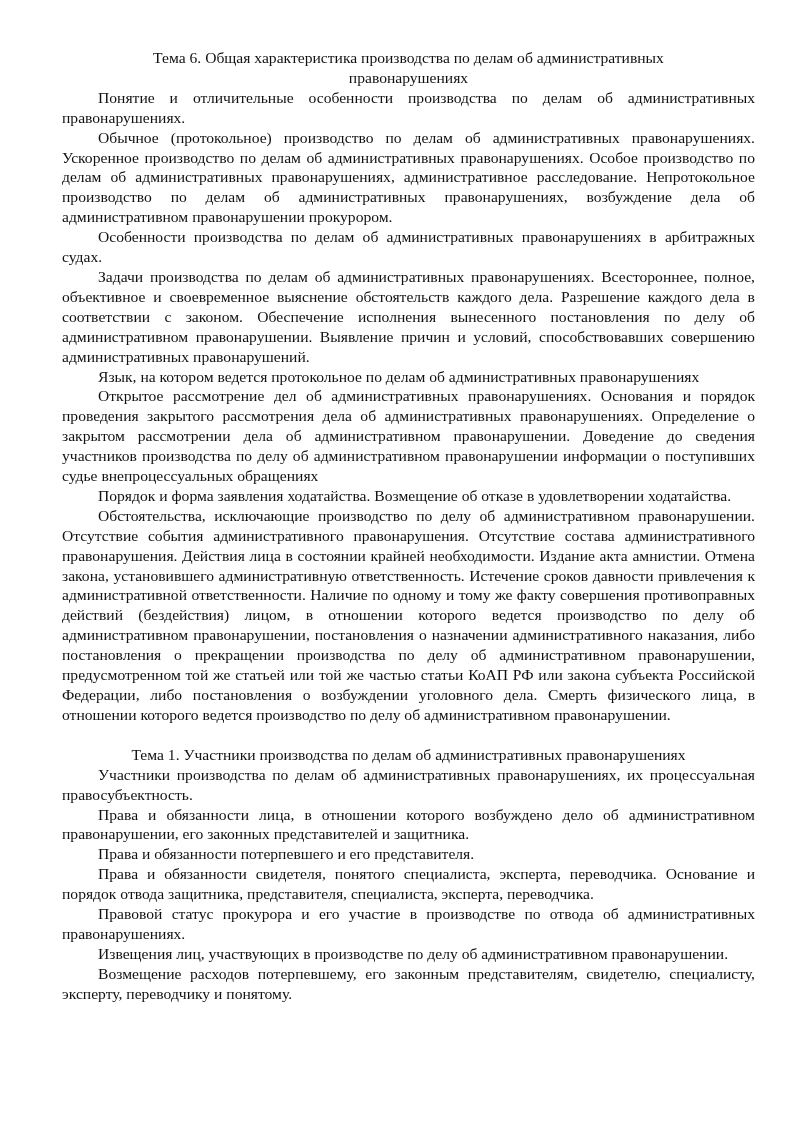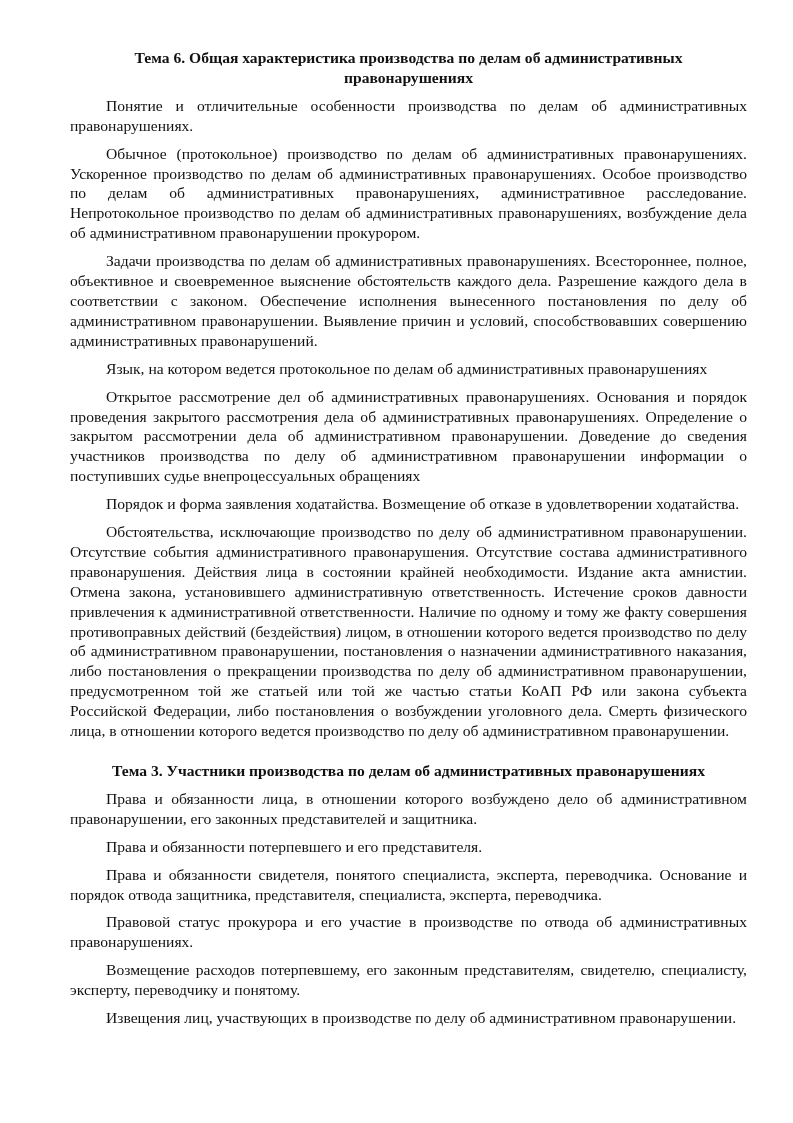--- a/index.html
+++ b/index.html
@@ -8,50 +8,52 @@
     position: absolute;
     left: 62px;
     top: 48px;
     width: 693px;
     font-family: "Liberation Serif", "DejaVu Serif", serif;
     font-size: 15.6px;
     line-height: 19.9px;
     color: #111111;
   }
   .topic-title {
-    font-weight: bold;
+    font-weight: normal;
     text-align: center;
     margin: 0;
     padding: 0 40px;
     font-size: 15.6px;
     line-height: 19.9px;
   }
   .para {
-    margin: 8px;
+    margin: 0;
     text-indent: 36px;
     text-align: justify;
   }
   .section + .section { margin-top: 20px; }
 </style>
 </head>
 <body>
 
 <div class="page">
   <div class="section">
     <h2 class="topic-title">Тема 6. Общая характеристика производства по делам об административных правонарушениях</h2>
     <p class="para">Понятие и отличительные особенности производства по делам об административных правонарушениях.</p>
     <p class="para">Обычное (протокольное) производство по делам об административных правонарушениях. Ускоренное производство по делам об административных правонарушениях. Особое производство по делам об административных правонарушениях, административное расследование. Непротокольное производство по делам об административных правонарушениях, возбуждение дела об административном правонарушении прокурором.</p>
+    <p class="para">Особенности производства по делам об административных правонарушениях в арбитражных судах.</p>
     <p class="para">Задачи производства по делам об административных правонарушениях. Всестороннее, полное, объективное и своевременное выяснение обстоятельств каждого дела. Разрешение каждого дела в соответствии с законом. Обеспечение исполнения вынесенного постановления по делу об административном правонарушении. Выявление причин и условий, способствовавших совершению административных правонарушений.</p>
     <p class="para">Язык, на котором ведется протокольное по делам об административных правонарушениях</p>
     <p class="para">Открытое рассмотрение дел об административных правонарушениях. Основания и порядок проведения закрытого рассмотрения дела об административных правонарушениях. Определение о закрытом рассмотрении дела об административном правонарушении. Доведение до сведения участников производства по делу об административном правонарушении информации о поступивших судье внепроцессуальных обращениях</p>
     <p class="para">Порядок и форма заявления ходатайства. Возмещение об отказе в удовлетворении ходатайства.</p>
     <p class="para">Обстоятельства, исключающие производство по делу об административном правонарушении. Отсутствие события административного правонарушения. Отсутствие состава административного правонарушения. Действия лица в состоянии крайней необходимости. Издание акта амнистии. Отмена закона, установившего административную ответственность. Истечение сроков давности привлечения к административной ответственности. Наличие по одному и тому же факту совершения противоправных действий (бездействия) лицом, в отношении которого ведется производство по делу об административном правонарушении, постановления о назначении административного наказания, либо постановления о прекращении производства по делу об административном правонарушении, предусмотренном той же статьей или той же частью статьи КоАП РФ или закона субъекта Российской Федерации, либо постановления о возбуждении уголовного дела. Смерть физического лица, в отношении которого ведется производство по делу об административном правонарушении.</p>
   </div>
   <div class="section">
-    <h2 class="topic-title">Тема 3. Участники производства по делам об административных правонарушениях</h2>
+    <h2 class="topic-title">Тема 1. Участники производства по делам об административных правонарушениях</h2>
+    <p class="para">Участники производства по делам об административных правонарушениях, их процессуальная правосубъектность.</p>
     <p class="para">Права и обязанности лица, в отношении которого возбуждено дело об административном правонарушении, его законных представителей и защитника.</p>
     <p class="para">Права и обязанности потерпевшего и его представителя.</p>
     <p class="para">Права и обязанности свидетеля, понятого специалиста, эксперта, переводчика. Основание и порядок отвода защитника, представителя, специалиста, эксперта, переводчика.</p>
     <p class="para">Правовой статус прокурора и его участие в производстве по отвода об административных правонарушениях.</p>
+    <p class="para">Извещения лиц, участвующих в производстве по делу об административном правонарушении.</p>
     <p class="para">Возмещение расходов потерпевшему, его законным представителям, свидетелю, специалисту, эксперту, переводчику и понятому.</p>
-    <p class="para">Извещения лиц, участвующих в производстве по делу об административном правонарушении.</p>
   </div>
 </div>
 
 </body></html>

